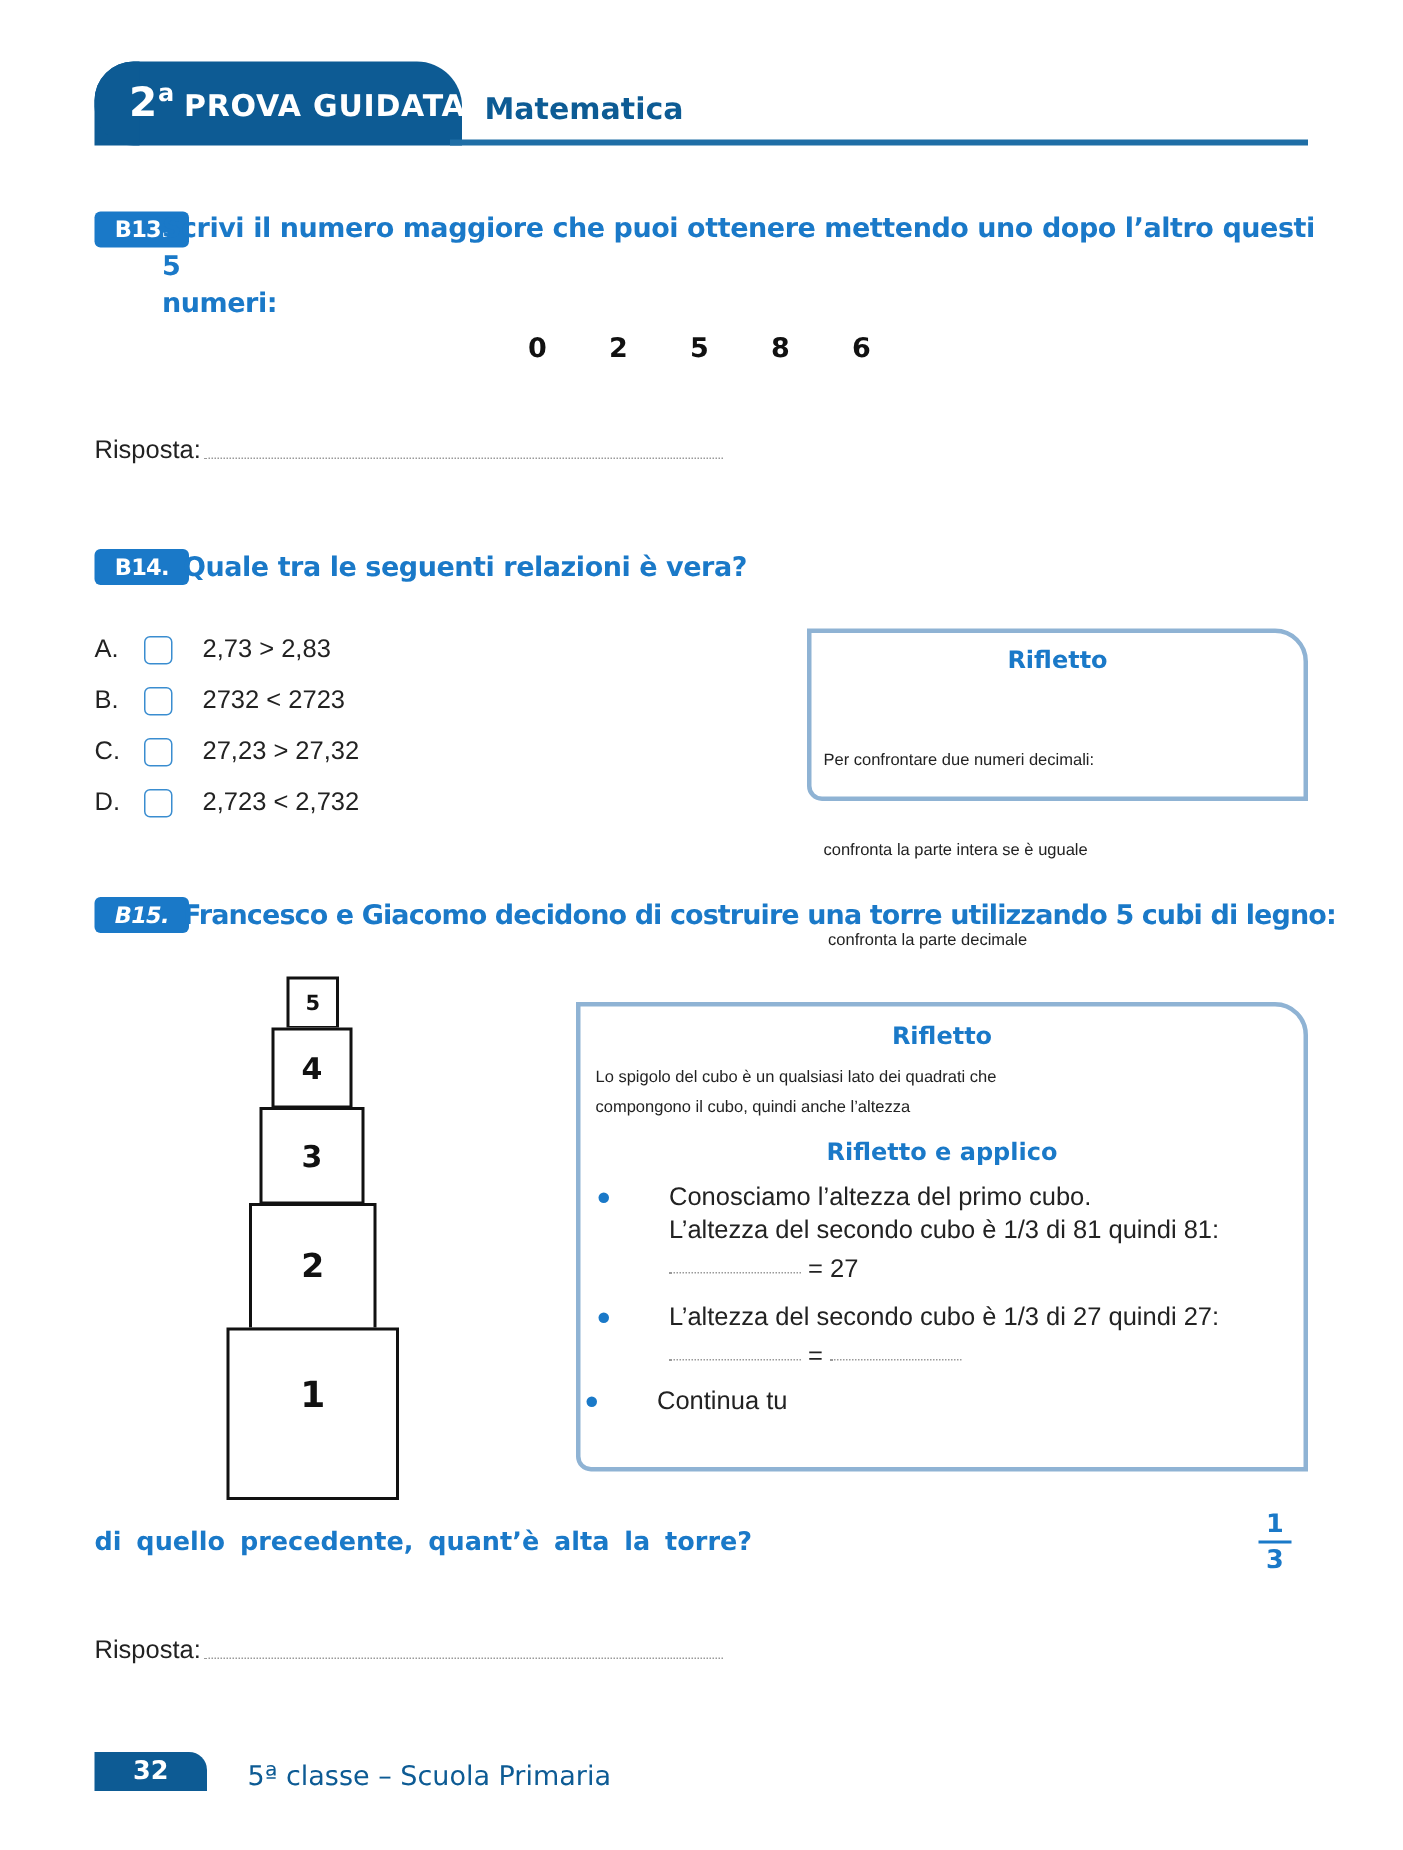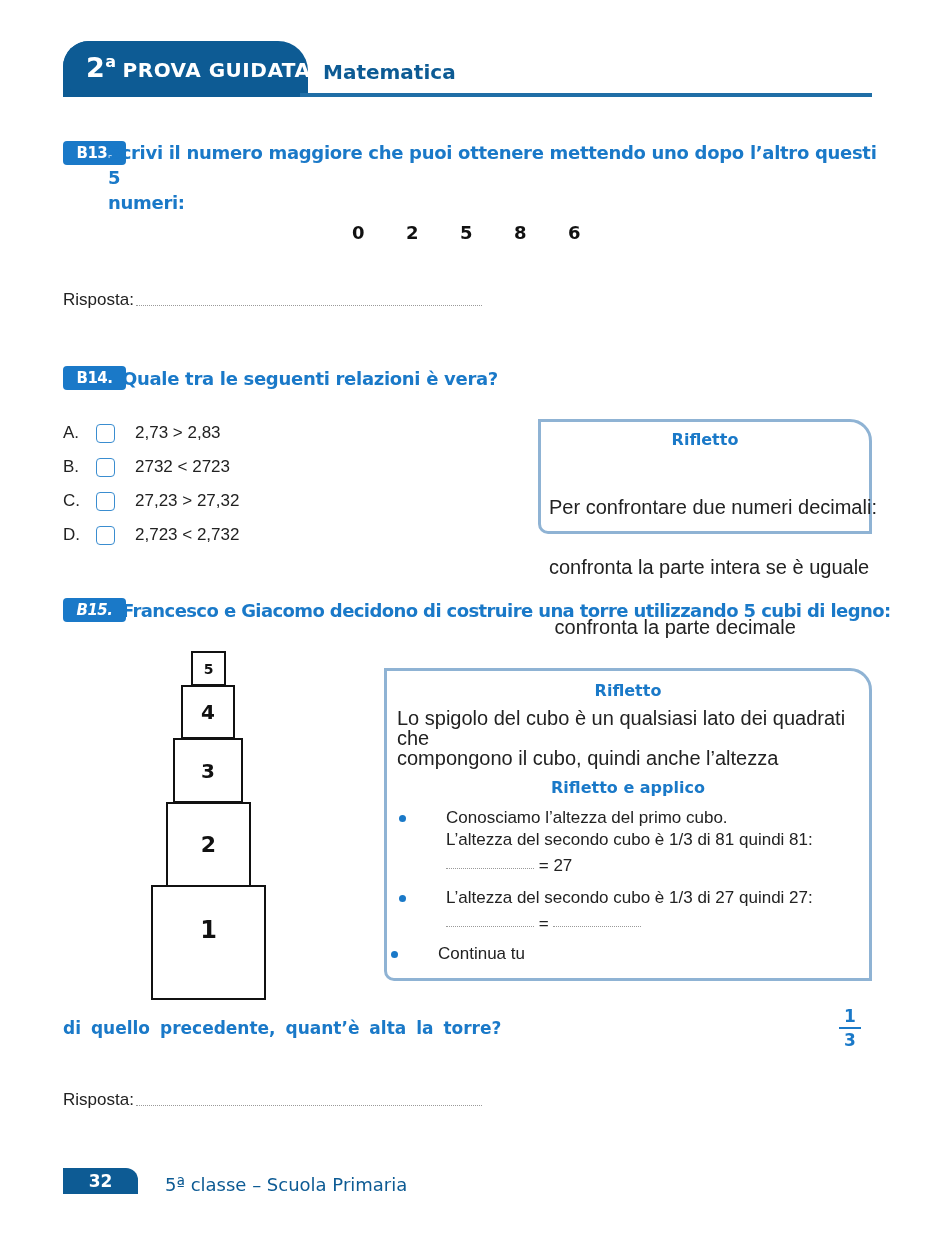--- a/index.html
+++ b/index.html
@@ -59,21 +59,21 @@
     .opt .letter { width: 33px; }
     .opt .box {
       width: 19px; height: 19px; border: 1.5px solid #3a8dd0; border-radius: 4px; margin-right: 20px;
     }
 
     .tipbox {
       position: absolute; border: 3px solid #8fb3d4; border-radius: 0 22px 0 10px;
       background: #fff;
     }
     .tip-title { text-align: center; color: #1a79c8; font-size: 16px; font-weight: bold; font-family: "DejaVu Sans", sans-serif; }
-    .tip-body { font-size: 20px; color: #222; line-height: 20px; }
+    .tip-body { font-size: 11px; color: #222; line-height: 20px; }
 
     .tower .cube {
       position: absolute; border: 2px solid #111; background: #fff;
       display: flex; align-items: center; justify-content: center;
       font-weight: bold; color: #111; font-family: "DejaVu Sans", sans-serif;
     }
 
     .bullet { display: flex; font-size: 17px; line-height: 22px; color: #222; gap: 28px; }
     .bullet .dot { width: 7px; height: 7px; border-radius: 50%; background: #1a79c8; margin: 8px 12px 0 2px; flex: none; }
     .sdots { display: inline-block; width: 88px; border-bottom: 1.5px dotted #9a9a9a; height: 1px; vertical-align: 2px; }

